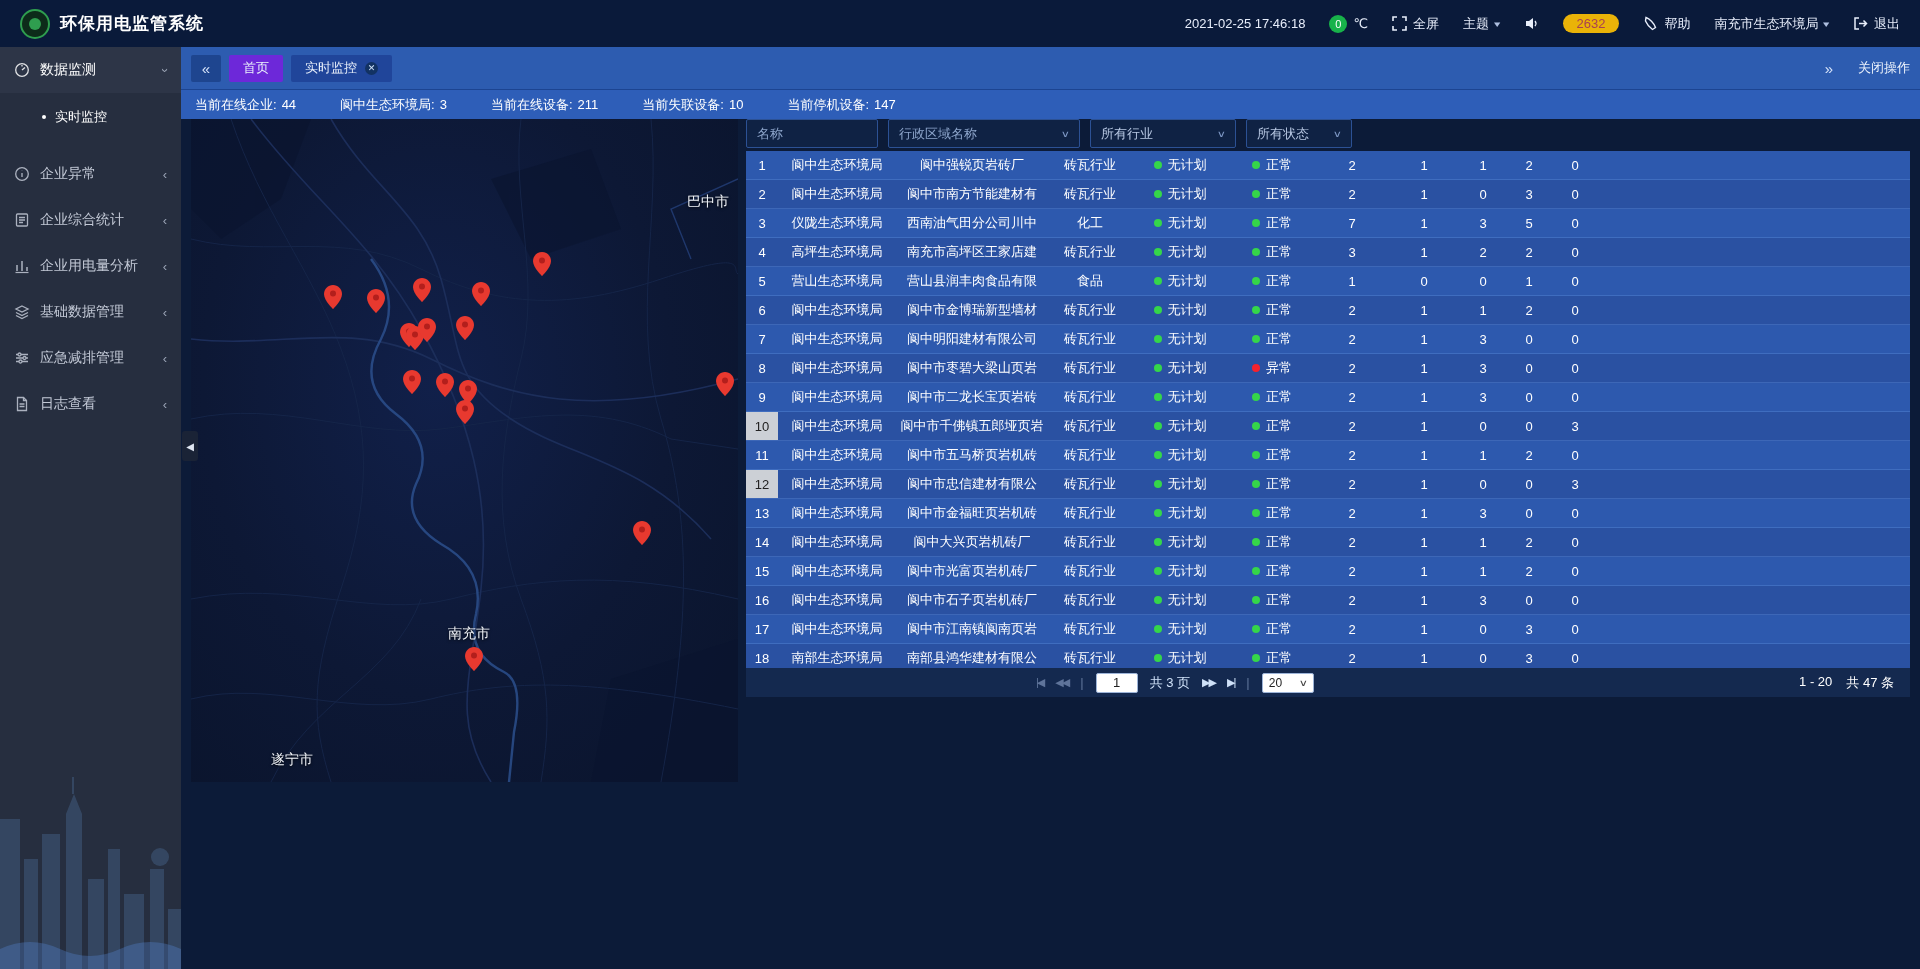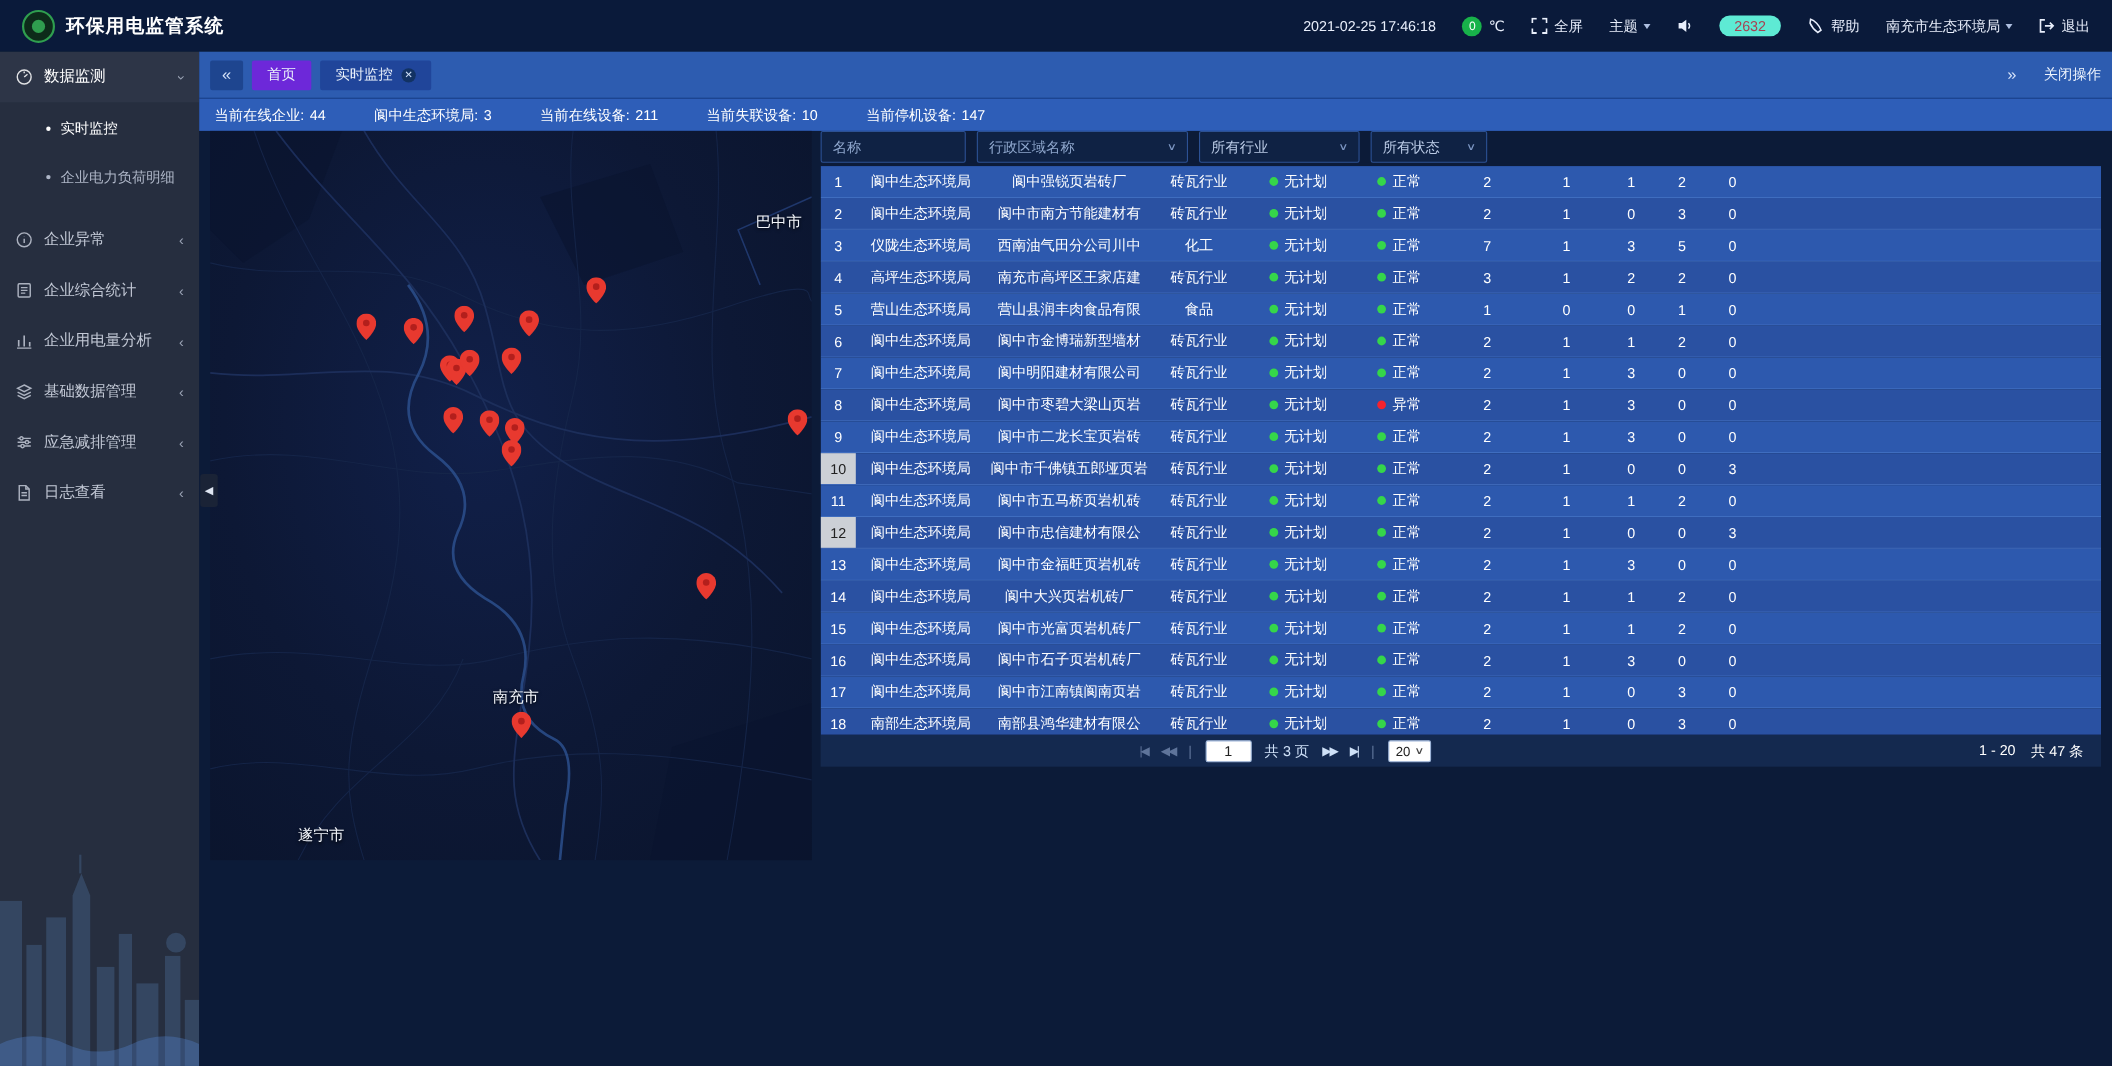--- a/index.html
+++ b/index.html
@@ -8,21 +8,21 @@
 
   
   .hdr{height:47px;background:#0a1a3a;display:flex;align-items:center;color:#fff;flex-shrink:0;padding:0 20px;}
   .logo{width:30px;height:30px;border-radius:50%;background:#0d2b1a;border:2px solid #2f9e4f;display:flex;align-items:center;justify-content:center;margin-right:10px;}
   .logo i{width:12px;height:12px;border-radius:50%;background:#2f9e4f;display:block;}
   .app-title{font-size:17px;font-weight:bold;letter-spacing:1px;}
   .hdr-right{margin-left:auto;display:flex;align-items:center;gap:24px;font-size:13px;color:#e8eefb;}
   .hdr-item{display:flex;align-items:center;gap:6px;cursor:pointer;white-space:nowrap;}
   .temp-badge{width:18px;height:18px;border-radius:50%;background:#18b24a;color:#fff;font-size:11px;display:flex;align-items:center;justify-content:center;}
   .caret{font-size:9px;color:#aebfe0;transform:scaleX(1.4);display:inline-block;}
-  .notif-pill{background:#5eead4;color:#a84052;border-radius:10px;padding:2px 14px;font-size:13px;}
+  .notif-pill{background:#eab308;color:#a84052;border-radius:10px;padding:2px 14px;font-size:13px;}
   .hicon{width:15px;height:15px;display:inline-block;}
   .hicon svg{display:block;}
 
   
   .main{flex:1;display:flex;min-height:0;}
 
   
   .sidebar{width:181px;background:#262e3f;color:#c3c9d6;flex-shrink:0;position:relative;overflow:hidden;}
   .menu-parent{height:46px;display:flex;align-items:center;padding:0 14px;gap:10px;font-size:14px;cursor:pointer;}
   .menu-parent.expanded{background:#2d3547;color:#fff;}
@@ -94,21 +94,21 @@
   .dot{width:8px;height:8px;border-radius:50%;margin-right:6px;flex-shrink:0;}
   .dot.green{background:#35d64a;}
   .dot.red{background:#f5222d;}
 
   .pagination{height:29px;background:#14294f;display:flex;align-items:center;color:#cfe1f8;font-size:13px;flex-shrink:0;position:relative;}
   .pg-group{display:flex;align-items:center;gap:12px;margin-left:290px;}
   .pg-btn{font-size:11px;letter-spacing:-2px;cursor:pointer;color:#cfe1f8;}
   .pg-btn.disabled{color:#5f749a;cursor:default;}
   .pg-sep{color:#5f749a;}
   .pg-input{width:42px;height:20px;background:#fff;color:#222;border:1px solid #9db4d8;text-align:center;font-size:13px;border-radius:2px;}
-  .pg-size{height:20px;background:#fff;color:#222;border:1px solid #9db4d8;border-radius:2px;display:flex;align-items:center;gap:5px;padding:0 6px;font-size:12px;cursor:pointer;}
+  .pg-size{height:20px;background:#fff;color:#222;border:1px solid #9db4d8;border-radius:2px;display:flex;align-items:center;gap:18px;padding:0 6px;font-size:12px;cursor:pointer;}
   .pg-size .caret{color:#444;}
   .pg-right{position:absolute;right:16px;display:flex;gap:14px;color:#fff;}
 </style>
 </head>
 <body>
 
 <div class="app">
 
   <header class="hdr">
     <span class="logo">
@@ -175,21 +175,20 @@
               <circle cx="8" cy="8" r="6.3"></circle>
               <path d="M8 8L11 5.5"></path>
               <path d="M8 4.5V3"></path>
             </svg>
         </span>
         <span>数据监测</span>
         <span class="chev down">›</span>
       </div>
       <div class="submenu">
         <div class="submenu-item active">实时监控</div>
-        <div class="submenu-item">企业电力负荷明细</div>
       </div>
 
       <div class="menu-parent">
         <span class="micon">
           <svg viewBox="0 0 16 16" width="16" height="16" fill="none" stroke="currentColor" stroke-width="1.3">
               <circle cx="8" cy="8" r="6.3"></circle>
               <path d="M8 7v4M8 4.6v.2"></path>
             </svg>
         </span>
         <span>企业异常</span>

